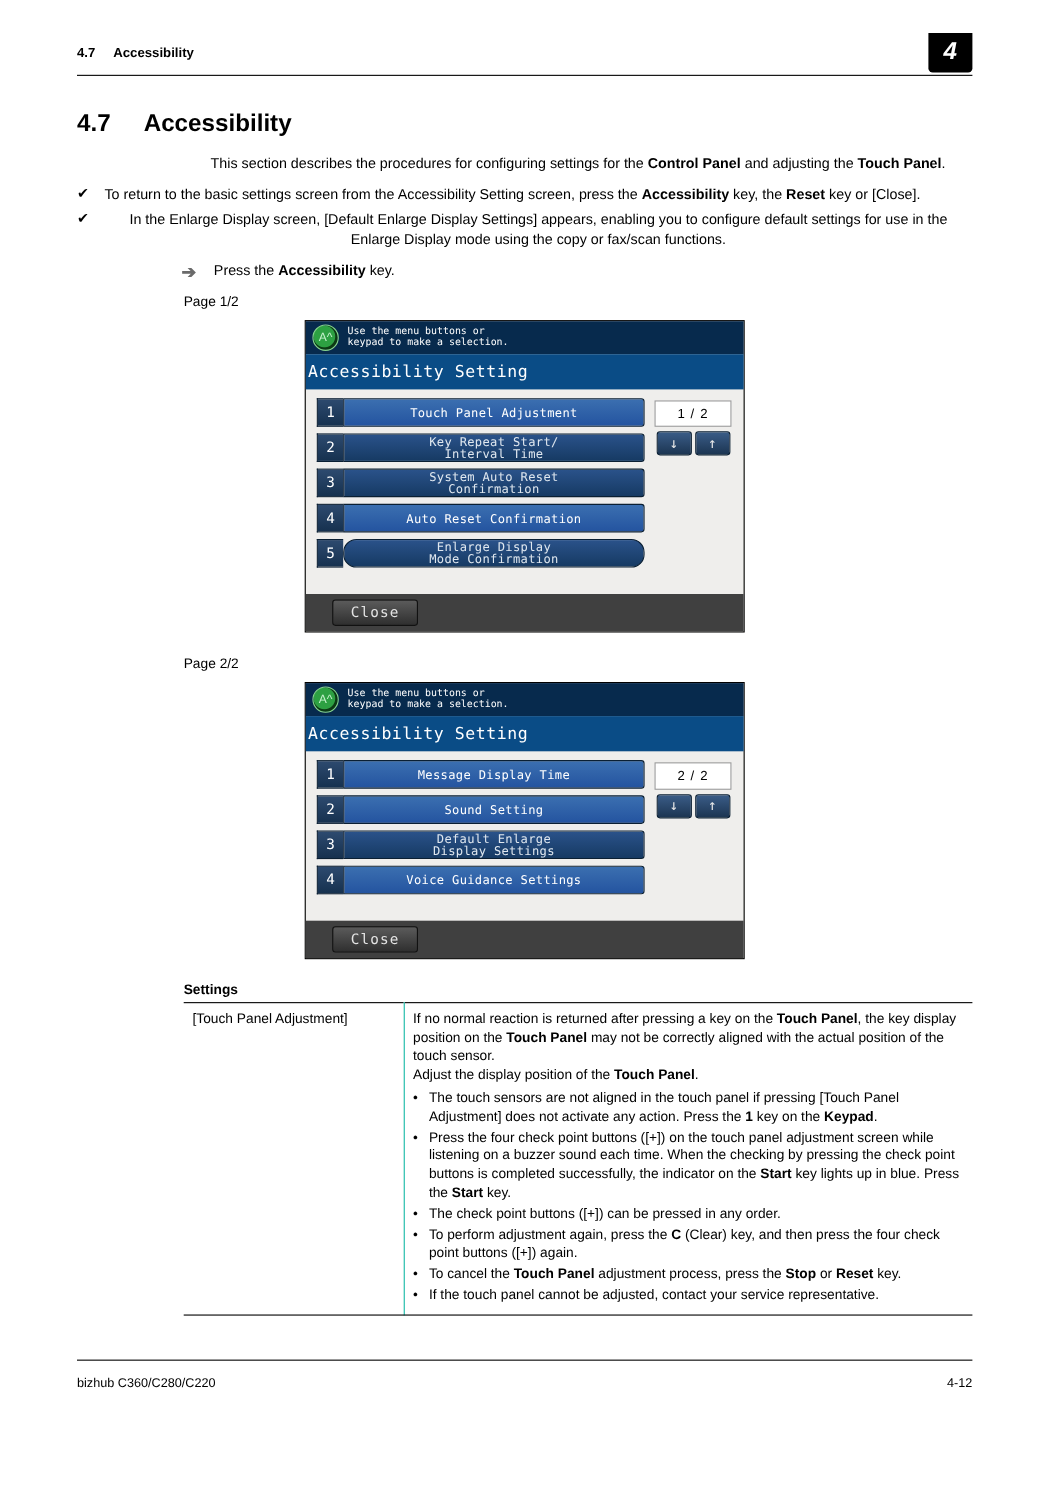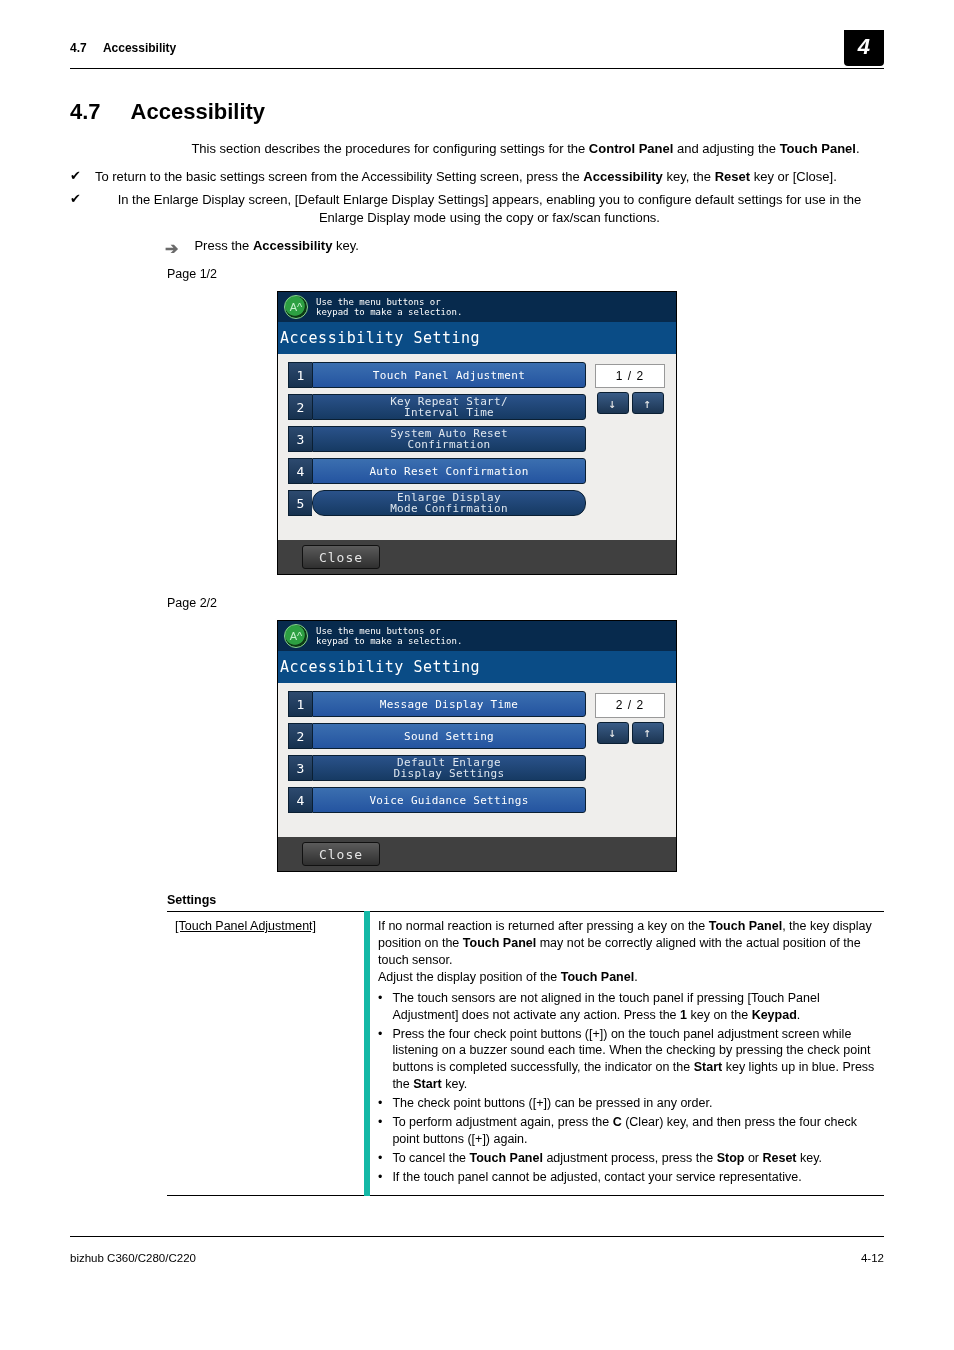--- a/index.html
+++ b/index.html
@@ -164,23 +164,22 @@
     border-collapse: collapse;
     font-size: 12.5px;
     border-top: 1px solid #000;
   }
   table.settings td {
     border-bottom: 1px solid #000;
     padding: 6px 8px 8px 8px;
     vertical-align: top;
   }
   table.settings td:first-child {
-    border-right: 6px solid #14b8a6;
+    border-right: 1px solid #14b8a6;
     width: 200px;
-    text-decoration: underline;
   }
   .cell-list { list-style: none; margin-top: 4px; }
   .cell-list li { display: flex; gap: 10px; margin-bottom: 2px; }
   .cell-list li .b { flex-shrink: 0; }
 
   .page-footer {
     display: flex;
     justify-content: space-between;
     border-top: 1px solid #000;
     margin-top: 40px;

